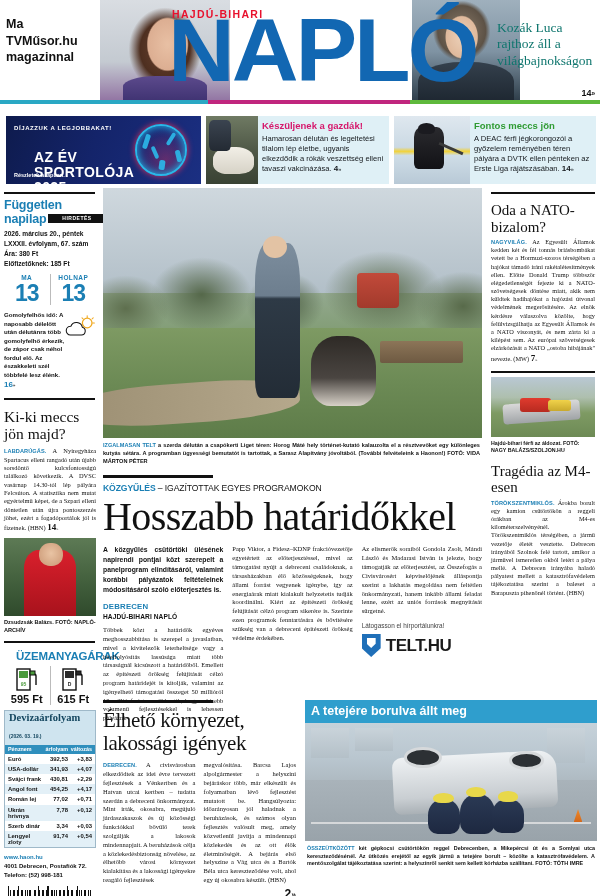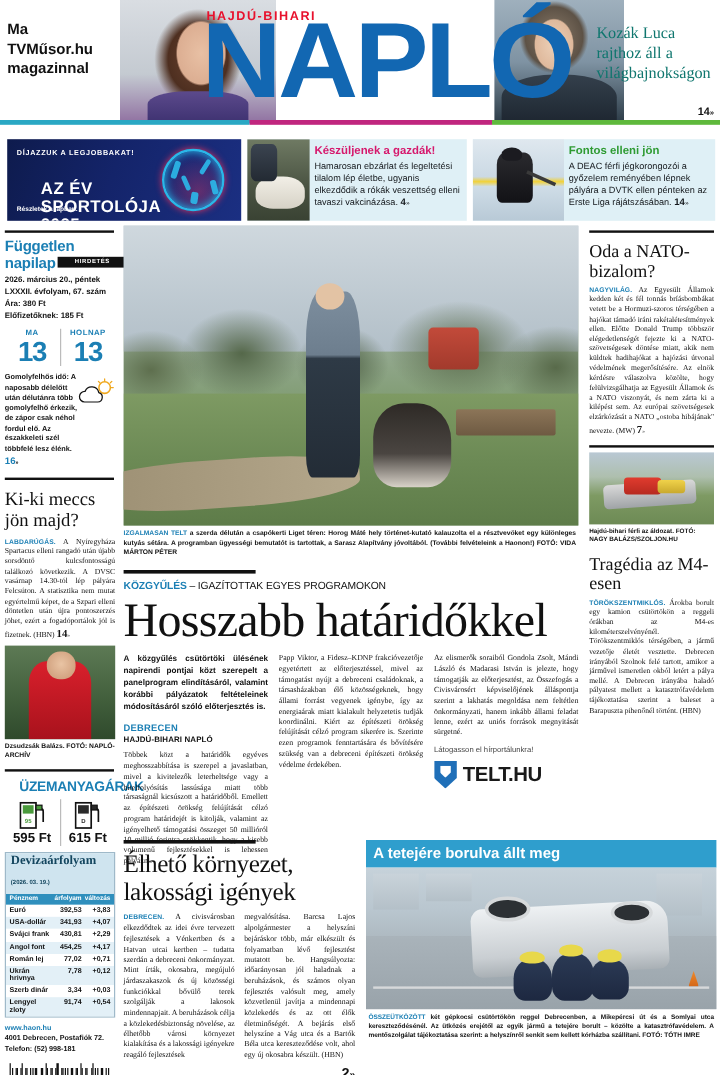--- a/index.html
+++ b/index.html
@@ -321,33 +321,33 @@
     </div>
     <div class="promo-ad-label" style="left:48px;top:108px;position:absolute">HIRDETÉS</div>
 
     <div class="promo-card" style="left:206px; top:10px; width:183px; height:68px;">
       <div class="promo-photo" style="width:52px;height:68px;background:linear-gradient(#6f7a63,#4c5544 55%,#394233 100%);">
         <div style="position:absolute;left:14%;bottom:14%;width:78%;height:40%;background:linear-gradient(#f2efe7,#d6d2c6);border-radius:44% 44% 36% 36%;"></div>
         <div style="position:absolute;left:6%;top:6%;width:42%;height:46%;background:linear-gradient(#3b4450,#232a33);border-radius:20%;"></div>
       </div>
       <div style="position:absolute;left:56px;top:5px;right:4px;">
         <div class="promo-h" style="color:#d6186c;">Készüljenek a gazdák!</div>
-        <div class="promo-b" style="margin-top:3px;"><span>Hamarosan ebzárlat és legeltetési tilalom lép életbe, ugyanis elkezdődik a rókák veszettség elleni tavaszi vakcinázása.</span> <span class="pg">4</span><span class="arrow">»</span></div>
+        <div class="promo-b" style="margin-top:3px;"><span>Hamarosan délután és legeltetési tilalom lép életbe, ugyanis elkezdődik a rókák veszettség elleni tavaszi vakcinázása.</span> <span class="pg">4</span><span class="arrow">»</span></div>
       </div>
     </div>
 
     <div class="promo-card" style="left:394px; top:10px; width:202px; height:68px;">
       <div class="promo-photo" style="width:76px;height:68px;background:linear-gradient(#dfe8ef 0%,#cbd9e4 46%,#f1d23a 52%,#cfdde7 58%,#b8c9d6 100%);">
         <div style="position:absolute;left:26%;top:16%;width:40%;height:62%;background:linear-gradient(#2a2a2e,#121216);border-radius:24% 24% 14% 14%;"></div>
         <div style="position:absolute;left:32%;top:10%;width:22%;height:16%;background:#1b1b20;border-radius:50% 50% 35% 35%;"></div>
         <div style="position:absolute;left:58%;top:46%;width:34%;height:3px;background:#3a3a3a;transform:rotate(24deg);"></div>
       </div>
       <div style="position:absolute;left:80px;top:5px;right:4px;">
-        <div class="promo-h" style="color:#2f9b33;">Fontos elleni jön</div>
-        <div class="promo-b" style="margin-top:3px;"><span>A DEAC férfi jégkorongozói a győzelem reményében lépnek pályára a DVTK ellen pénteken az Erste Liga rájátszásában.</span> <span class="pg">14</span><span class="arrow">»</span></div>
+        <div class="promo-h" style="color:#2f9b33;">Fontos meccs jön</div>
+        <div class="promo-b" style="margin-top:3px;"><span>A DEAC férfi jégkorongozói a győzelem reményében téren pályára a DVTK ellen pénteken az Erste Liga rájátszásában.</span> <span class="pg">14</span><span class="arrow">»</span></div>
       </div>
     </div>
   </div>
 
   <div class="rail">
     <div class="rail-hr"></div>
     <div class="rail-title">Független napilap</div>
     <div class="rail-meta">
       <div>2026. március 20., péntek</div>
       <div>LXXXII. évfolyam, 67. szám</div>

